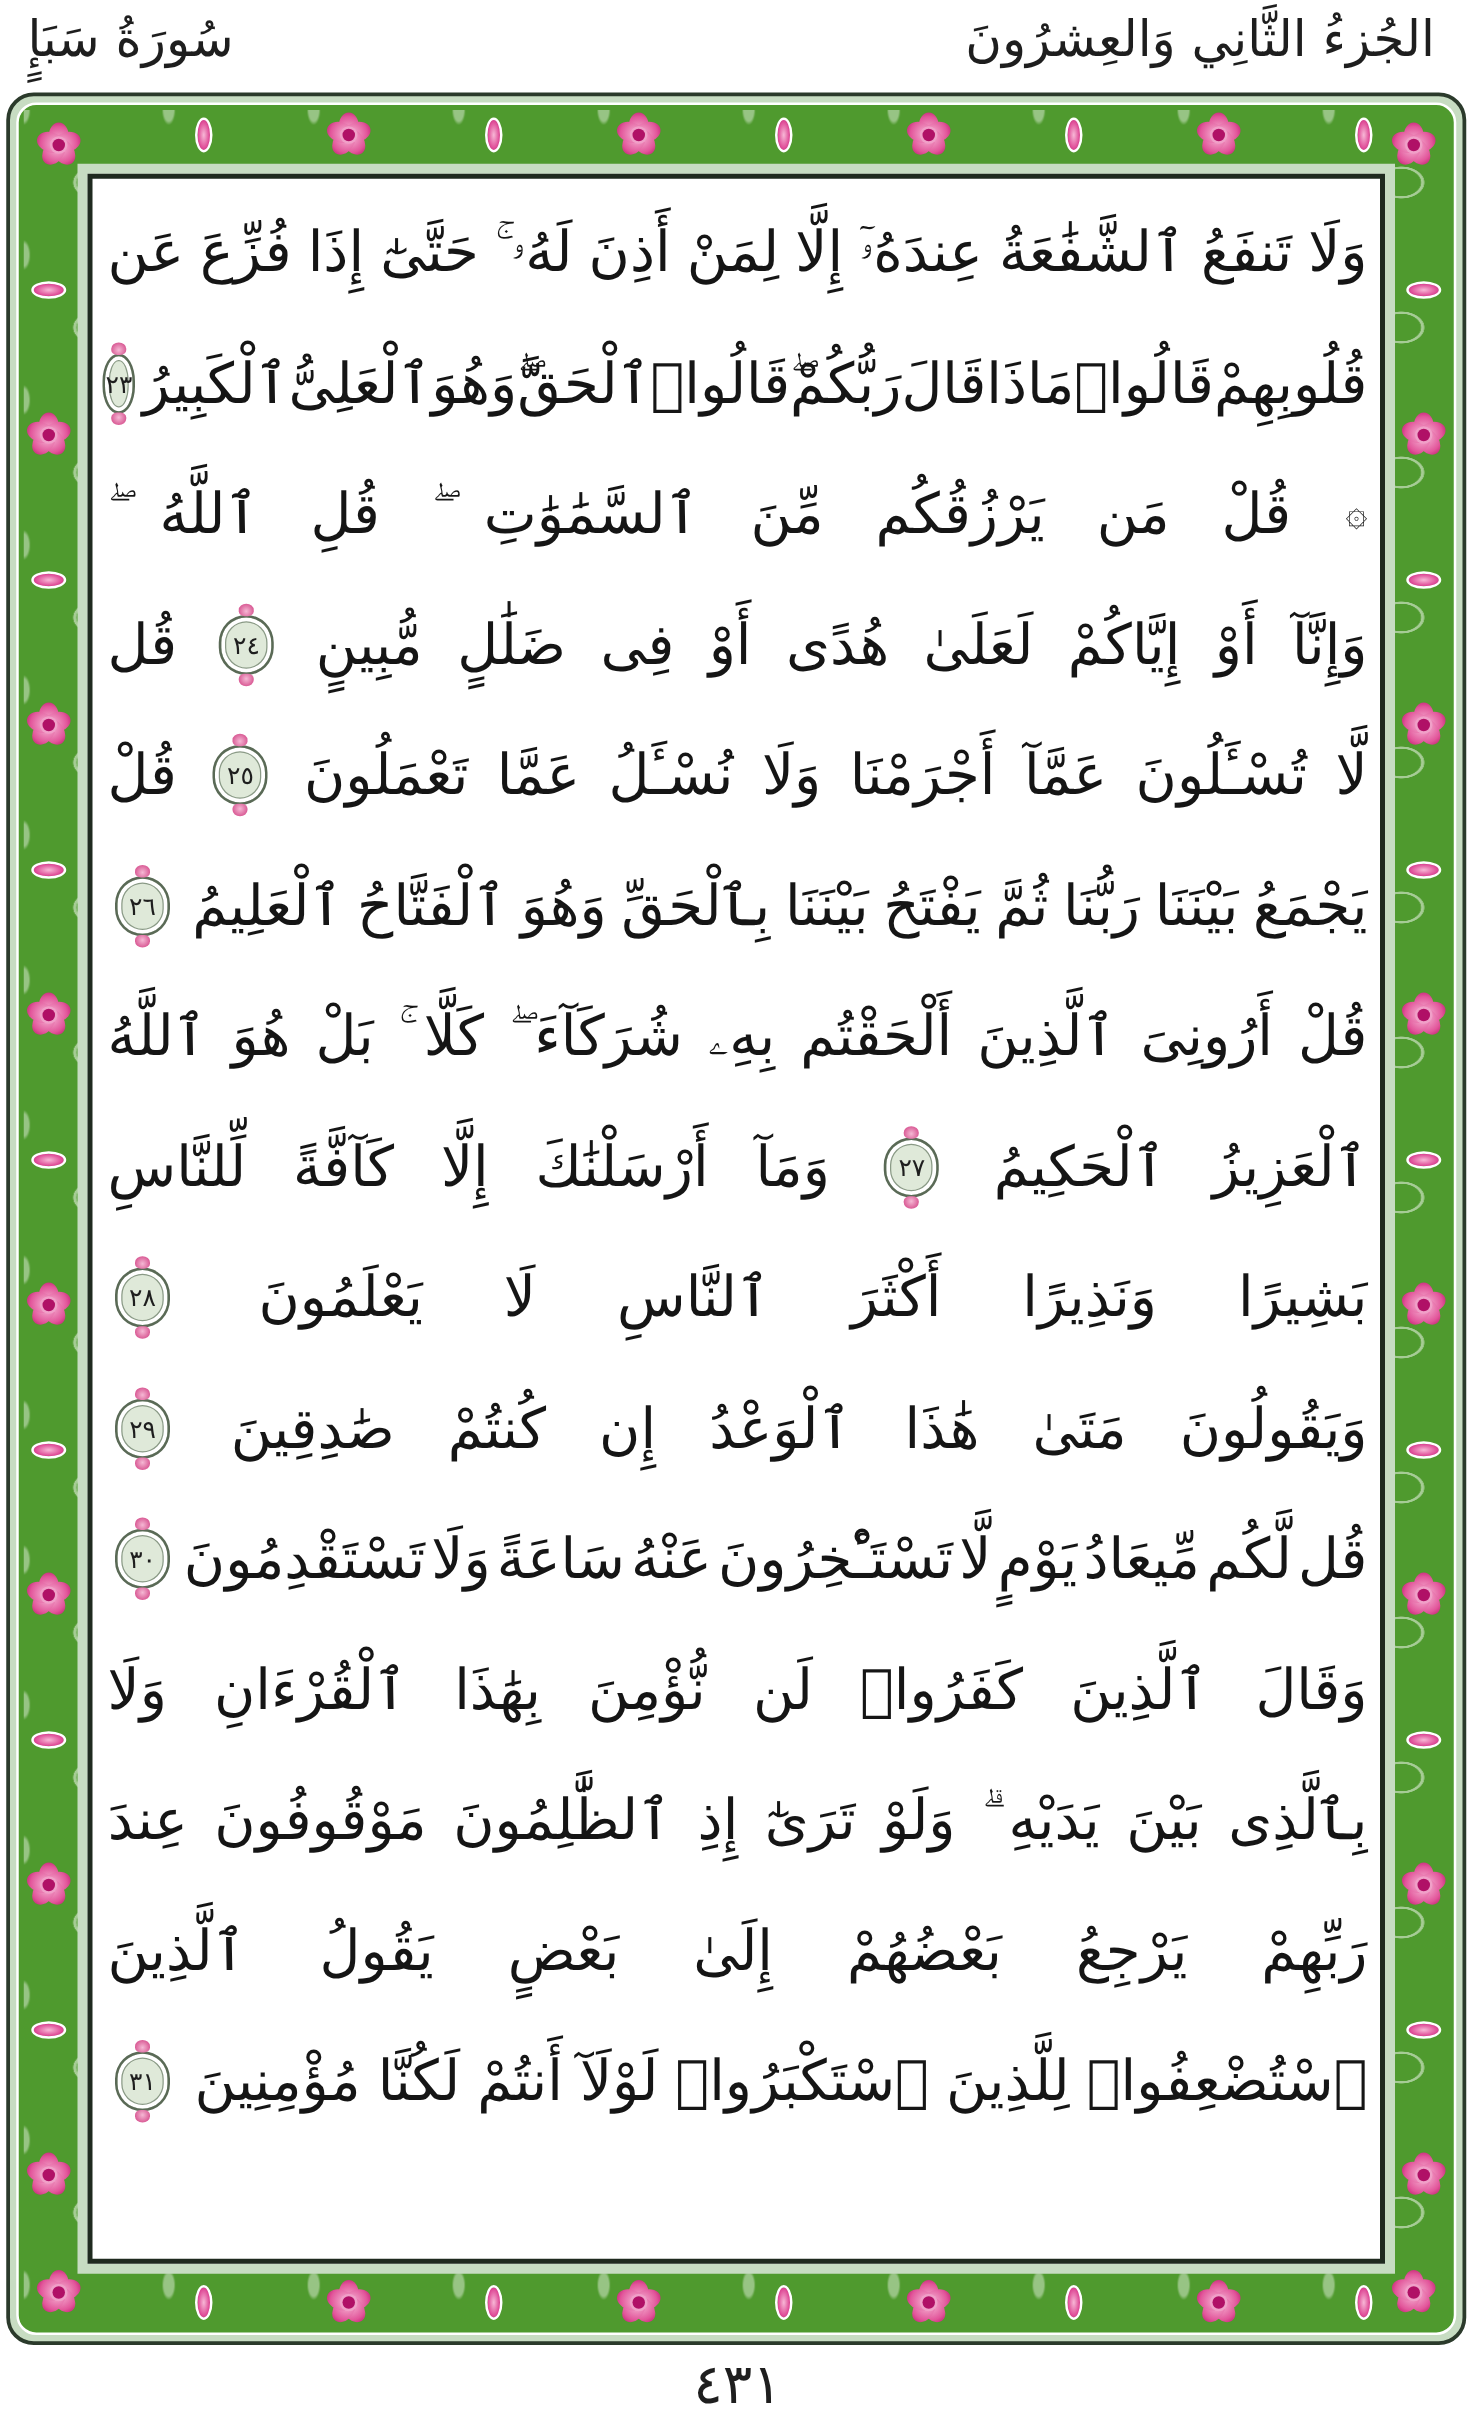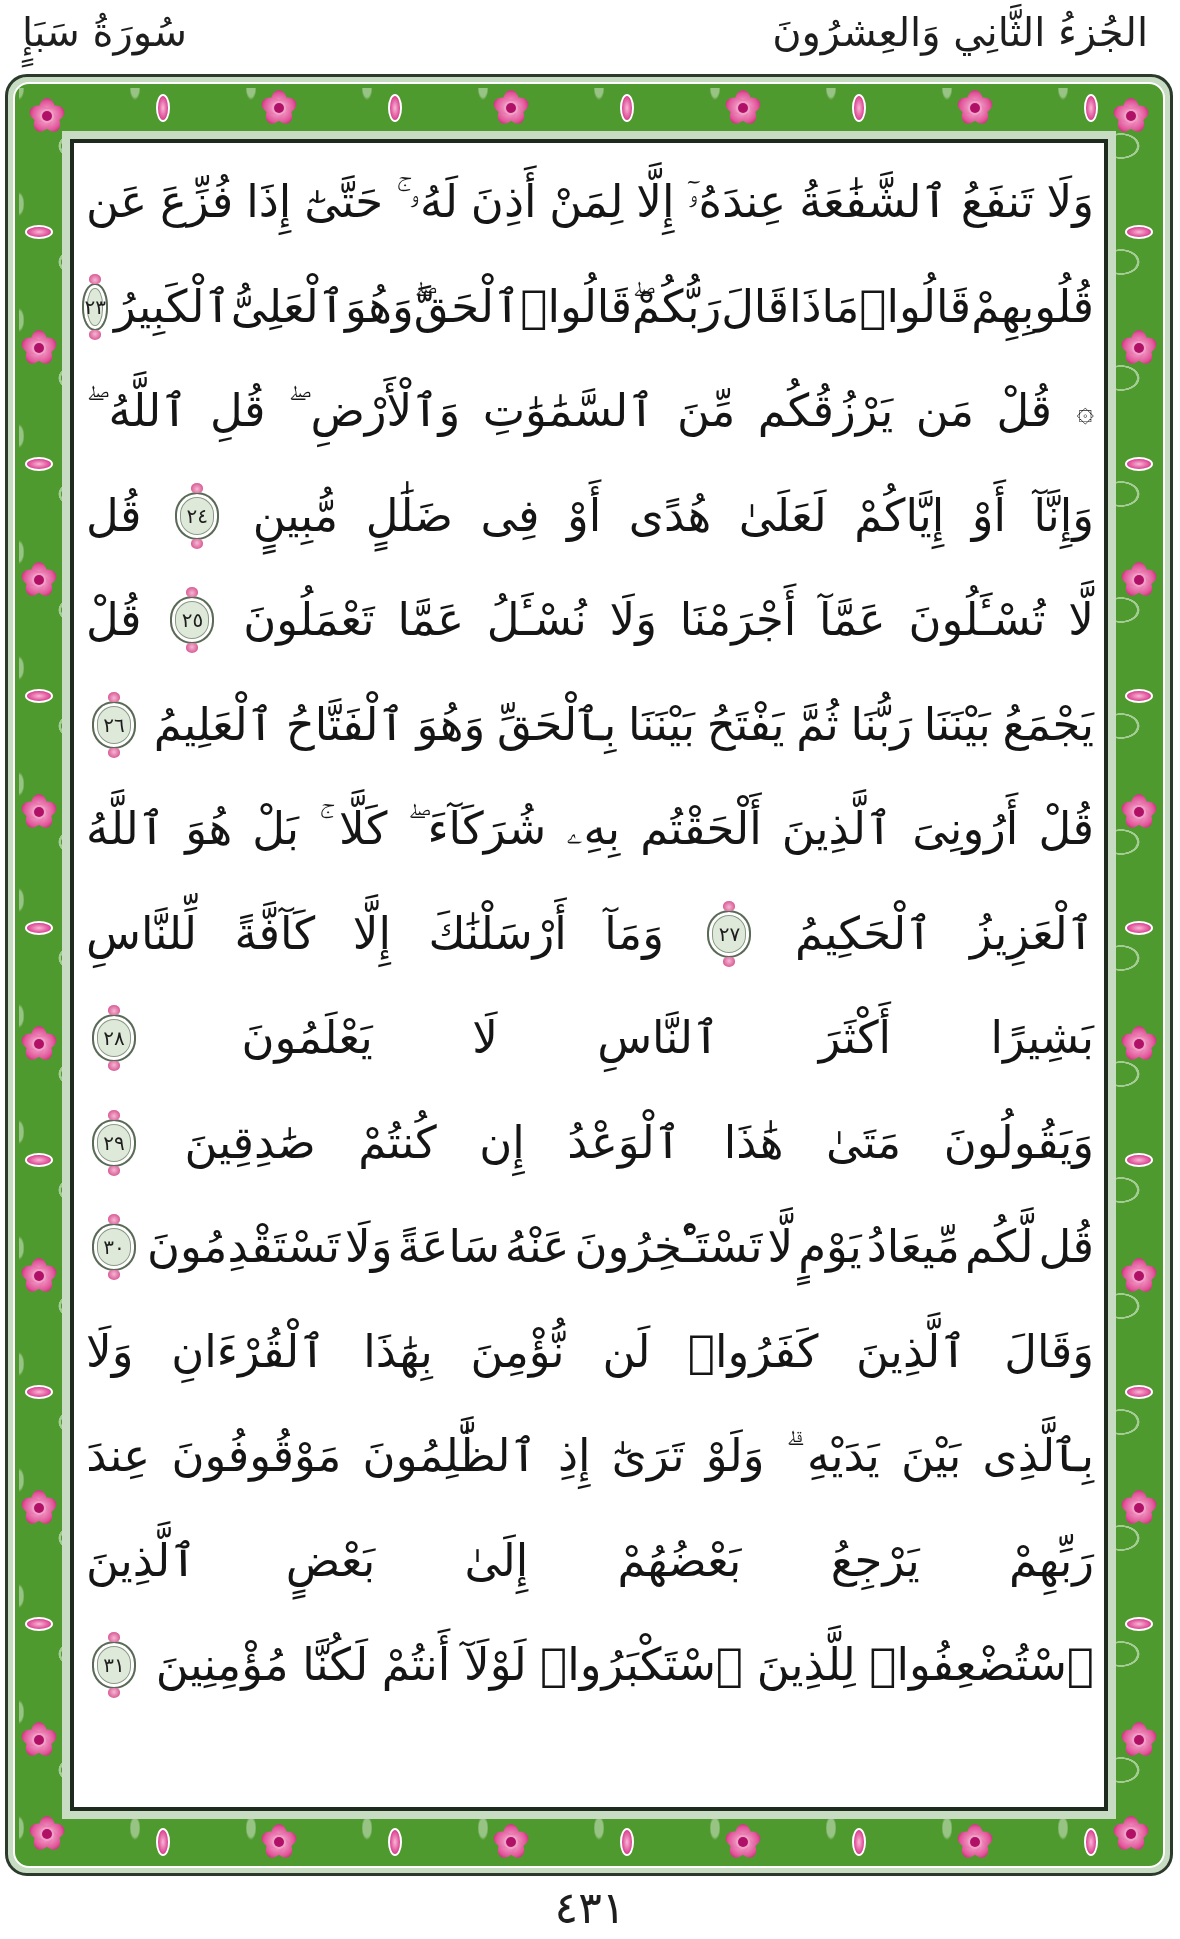--- a/index.html
+++ b/index.html
@@ -378,21 +378,20 @@
       </div>
     </div>
     <div class="line" style="top: 209px;">
       <div class="line-inner">
         <span class="hizb">۞</span>
         <span class="seg">قُلْ</span>
         <span class="seg">مَن</span>
         <span class="seg">يَرْزُقُكُم</span>
         <span class="seg">مِّنَ</span>
         <span class="seg">ٱلسَّمَٰوَٰتِ</span>
-        <span class="seg">وَٱلْأَرْضِ</span>
         <span class="seg">ۖ</span>
         <span class="seg">قُلِ</span>
         <span class="seg">ٱللَّهُ</span>
         <span class="seg">ۖ</span>
       </div>
     </div>
     <div class="line" style="top: 313.5px;">
       <div class="line-inner">
         <span class="seg">وَإِنَّآ</span>
         <span class="seg">أَوْ</span>
@@ -460,20 +459,21 @@
         <span class="seg">وَمَآ</span>
         <span class="seg">أَرْسَلْنَٰكَ</span>
         <span class="seg">إِلَّا</span>
         <span class="seg">كَآفَّةً</span>
         <span class="seg">لِّلنَّاسِ</span>
       </div>
     </div>
     <div class="line" style="top: 836px;">
       <div class="line-inner">
         <span class="seg">بَشِيرًا</span>
+        <span class="seg">وَنَذِيرًا</span>
         <span class="seg">أَكْثَرَ</span>
         <span class="seg">ٱلنَّاسِ</span>
         <span class="seg">لَا</span>
         <span class="seg">يَعْلَمُونَ</span>
         <span class="ayah">٢٨</span>
       </div>
     </div>
     <div class="line" style="top: 940.5px;">
       <div class="line-inner">
         <span class="seg">وَيَقُولُونَ</span>
@@ -527,20 +527,21 @@
         <span class="seg">عِندَ</span>
       </div>
     </div>
     <div class="line" style="top: 1358.5px;">
       <div class="line-inner">
         <span class="seg">رَبِّهِمْ</span>
         <span class="seg">يَرْجِعُ</span>
         <span class="seg">بَعْضُهُمْ</span>
         <span class="seg">إِلَىٰ</span>
         <span class="seg">بَعْضٍ</span>
+        <span class="seg">يَقُولُ</span>
         <span class="seg">ٱلَّذِينَ</span>
       </div>
     </div>
     <div class="line" style="top: 1463px;">
       <div class="line-inner">
         <span class="seg">ٱسْتُضْعِفُوا۟</span>
         <span class="seg">لِلَّذِينَ</span>
         <span class="seg">ٱسْتَكْبَرُوا۟</span>
         <span class="seg">لَوْلَآ</span>
         <span class="seg">أَنتُمْ</span>

